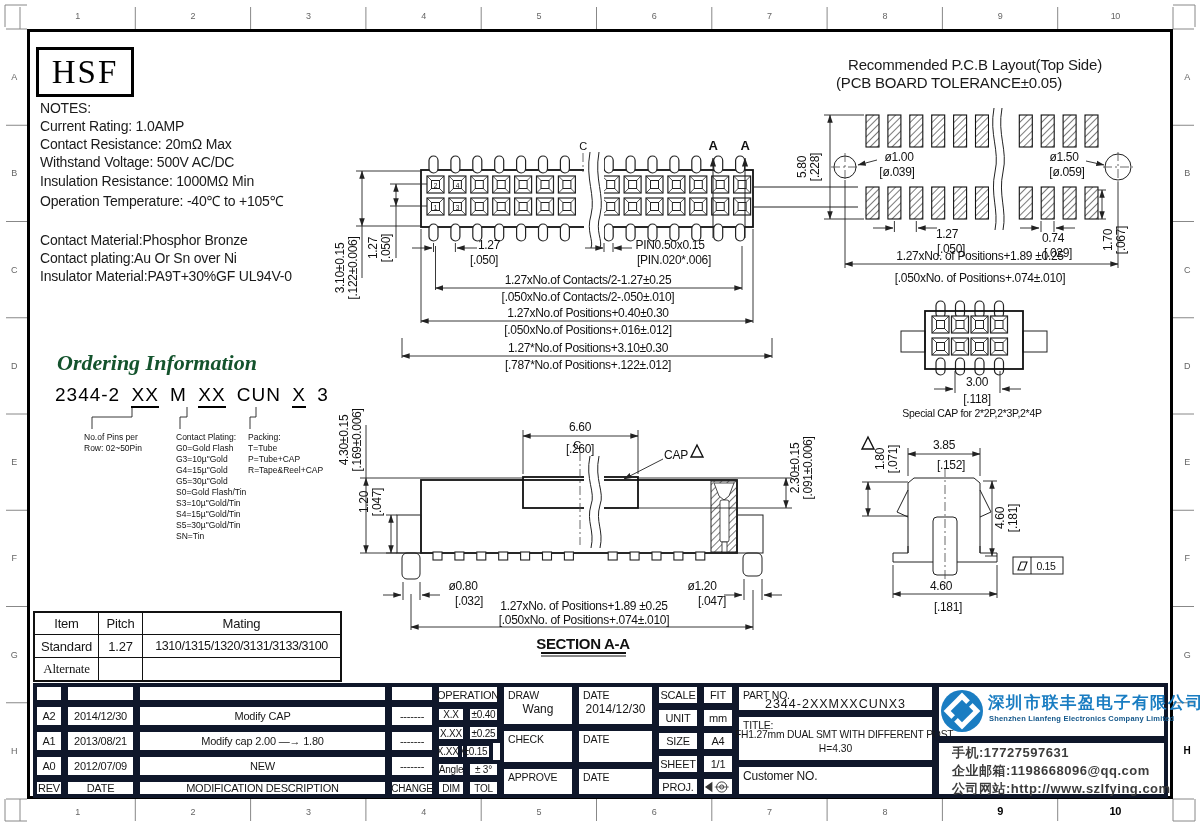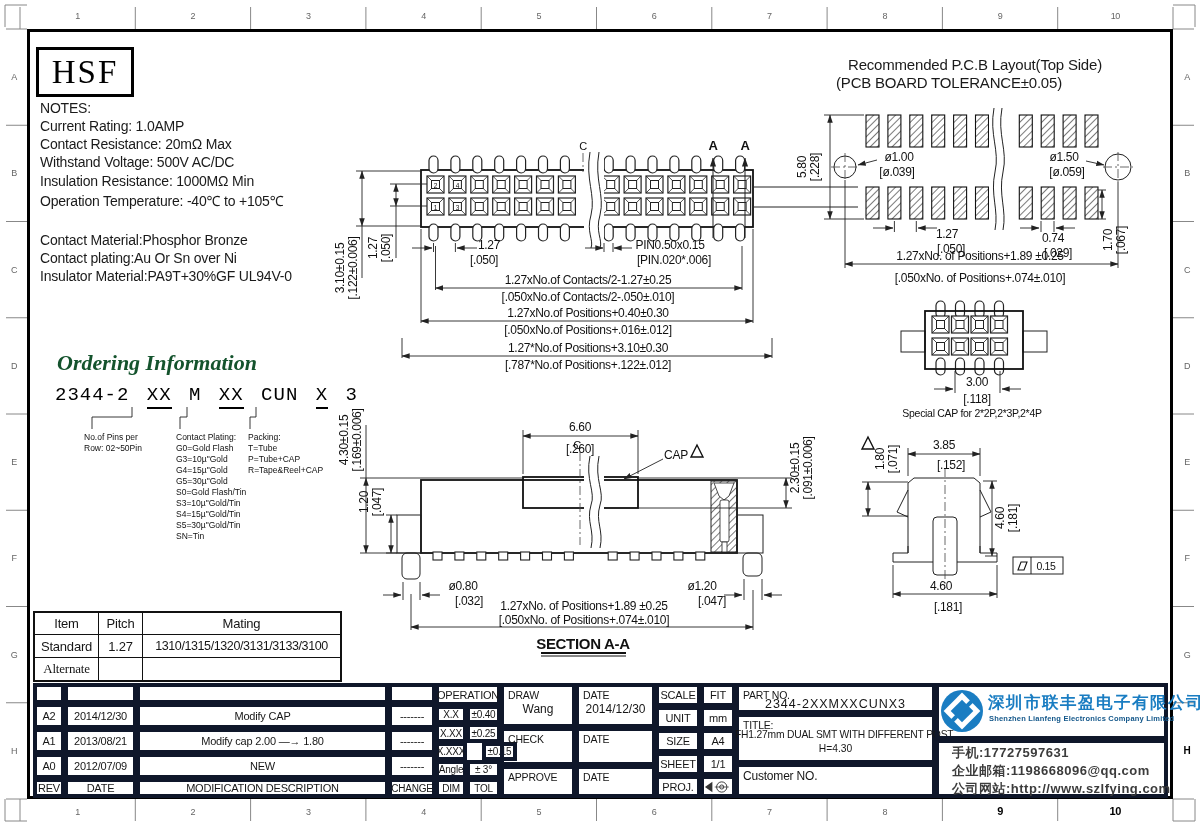--- a/index.html
+++ b/index.html
@@ -7,21 +7,21 @@
          font-family:"Liberation Sans",sans-serif;color:#161616;}
   .abs{position:absolute;}
   #art{position:absolute;left:0;top:0;pointer-events:none;}
   .frame{position:absolute;left:27px;top:29px;width:1140px;height:764px;border:3px solid #000;}
   .hsfbox{position:absolute;left:36px;top:47px;width:92px;height:44px;border:3px solid #000;
           display:flex;align-items:center;justify-content:center;
           font-family:"Liberation Serif",serif;font-size:33px;letter-spacing:2px;color:#000;}
   .notes{font-size:14px;letter-spacing:-0.2px;color:#1a1a1a;white-space:nowrap;}
   .pcbtitle{font-size:15px;letter-spacing:-0.2px;text-align:center;white-space:nowrap;color:#1a1a1a;}
   .ordtitle{font-family:"Liberation Serif",serif;font-style:italic;font-weight:bold;font-size:22px;color:#14532d;}
-  .ordcode{font-family:Liberation Mono, monospace;font-size:19px;color:#000;letter-spacing:1px;word-spacing:5px;white-space:nowrap;}
+  .ordcode{font-family:Liberation Sans, sans-serif;font-size:19px;color:#000;letter-spacing:1px;word-spacing:5px;white-space:nowrap;}
   .ux{border-bottom:2px solid #000;padding-bottom:1px;}
   .ann{font-size:8.5px;line-height:11px;color:#111;white-space:nowrap;}
   .ann div{height:11px;}
   
   .mt{position:absolute;left:33px;top:611px;width:305px;height:67px;border:2px solid #111;
       display:grid;grid-template-columns:64px 44px 1fr;grid-template-rows:22px 23px 22px;}
   .mt div{border-right:1.5px solid #111;border-bottom:1.5px solid #111;
           display:flex;align-items:center;justify-content:center;font-size:13px;letter-spacing:-0.2px;}
   .mt div:nth-child(3n){border-right:none;}
   .mt div:nth-child(n+7){border-bottom:none;font-family:Liberation Serif, serif;}
@@ -569,21 +569,21 @@
   <div class="cell" style="left:64px;top:778px;width:73px;height:20px;">DATE</div>
   <div class="cell" style="left:136px;top:778px;width:253px;height:20px;">MODIFICATION  DESCRIPTION</div>
   <div class="cell small" style="left:388px;top:778px;width:48px;height:20px;">CHANGE</div>
 
   <div class="cell" style="left:435px;top:683px;width:66px;height:23px;">OPERATION</div>
   <div class="cell small" style="left:435px;top:705px;width:32px;height:19px;">X.X</div>
   <div class="cell small" style="left:466px;top:705px;width:35px;height:19px;">±0.40</div>
   <div class="cell small" style="left:435px;top:723px;width:32px;height:20px;">X.XX</div>
   <div class="cell small" style="left:466px;top:723px;width:35px;height:20px;">±0.25</div>
   <div class="cell small" style="left:435px;top:742px;width:32px;height:19px;">X.XXX</div>
-  <div class="cell small" style="left:482px;top:742px;width:35px;height:19px;">±0.15</div>
+  <div class="cell small" style="left:458px;top:742px;width:35px;height:19px;">±0.15</div>
   <div class="cell small" style="left:435px;top:760px;width:32px;height:19px;">Angle</div>
   <div class="cell small" style="left:466px;top:760px;width:35px;height:19px;">± 3°</div>
   <div class="cell small" style="left:435px;top:778px;width:32px;height:20px;">DIM</div>
   <div class="cell small" style="left:466px;top:778px;width:35px;height:20px;">TOL</div>
 
   <div class="cell lab" style="left:500px;top:683px;width:76px;height:45px;">
       <span>DRAW</span>
     </div>
   <div class="abs" style="left:500px;top:702px;width:76px;text-align:center;font-size:12px;">Wang</div>
   <div class="cell lab" style="left:575px;top:683px;width:81px;height:45px;">

